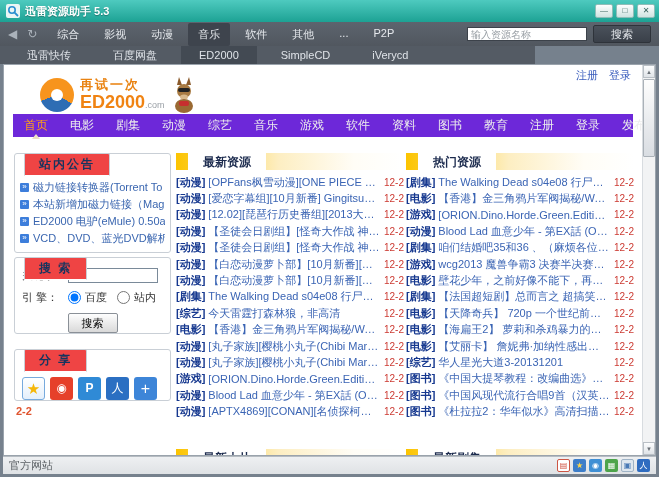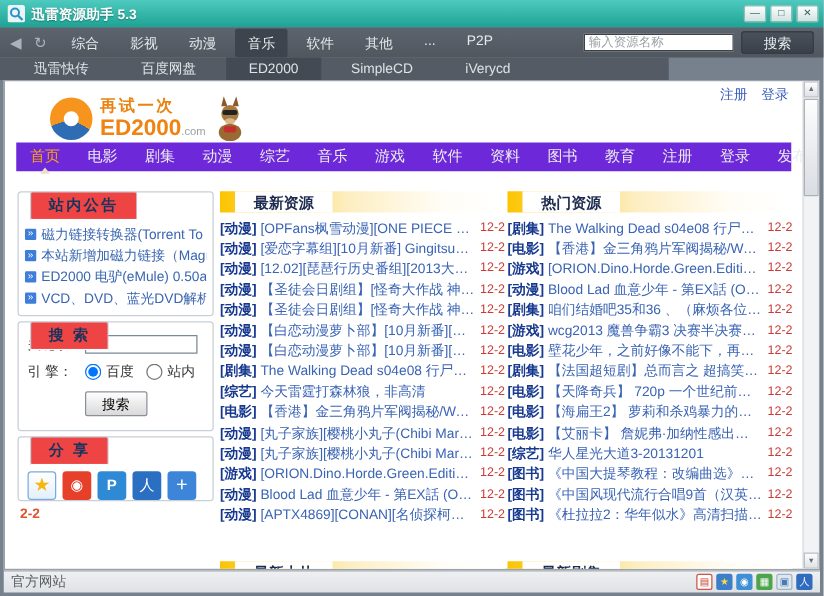--- a/index.html
+++ b/index.html
@@ -227,21 +227,21 @@
             <span class="ann-bullet">»</span>
             <span class="ann-text">ED2000 电驴(eMule) 0.50a 提…</span>
           </div>
           <div class="ann-row">
             <span class="ann-bullet">»</span>
             <span class="ann-text">VCD、DVD、蓝光DVD解析度…</span>
           </div>
         </div>
     </div>
 
-    <div class="sbox" style="top:192px;height:88px;">
+    <div class="sbox" style="top:192px;height:77px;">
       <span class="sbox-tab">搜 索</span>
       <div class="form-row" style="margin-top:10px;">
         <span>关键字：</span>
         <input class="kw-input" style="">
       </div>
       <div class="form-row radio-group">
         <span>引 擎：</span>
         <input type="radio" name="engine" id="engine0" checked="" style="">
         <span>百度</span>
         <input type="radio" name="engine" id="engine1" style="">

